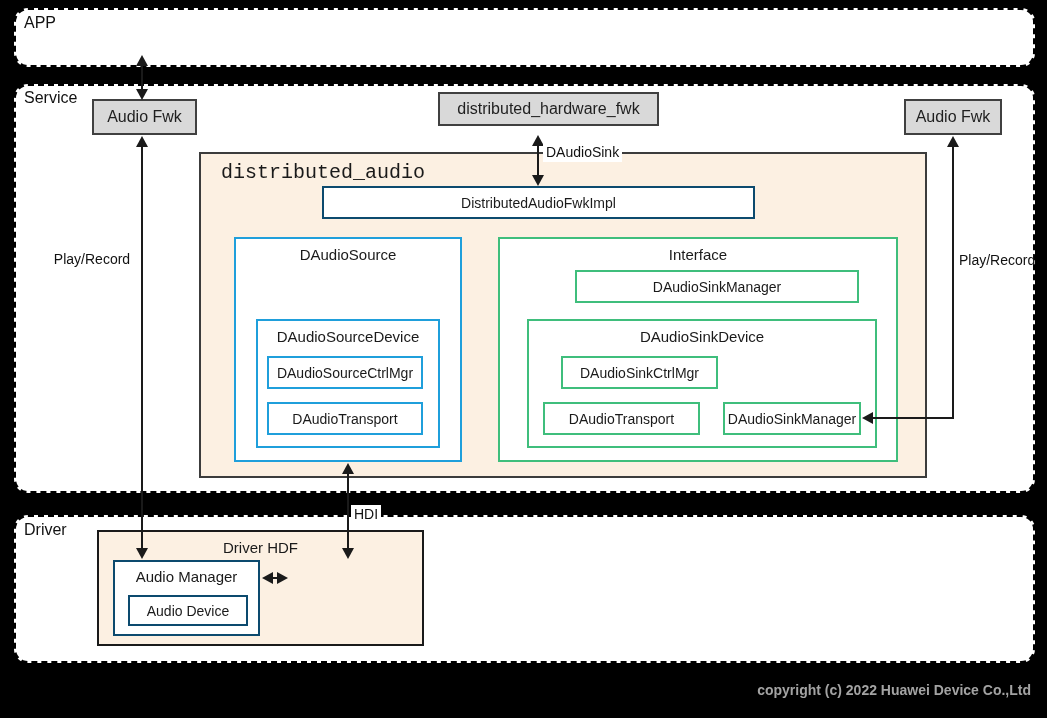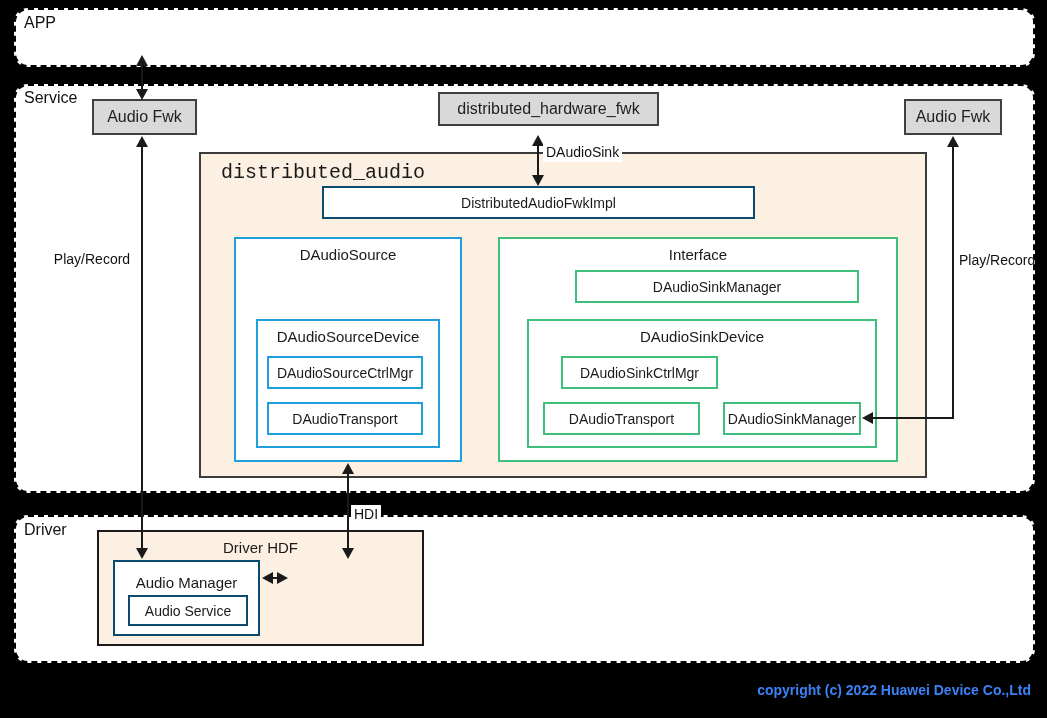--- a/index.html
+++ b/index.html
@@ -19,21 +19,21 @@
   .corner-title{position:absolute;left:20px;top:7px;font-size:20px;font-family:Liberation Mono, monospace;}
   .arrow{position:absolute;inset:0;z-index:5;pointer-events:none;}
   .vline,.hline{position:absolute;background:#1a1a1a;}
   .ah{position:absolute;width:0;height:0;border:solid transparent;}
   .ah-up{border-width:0 6px 11px 6px;border-bottom-color:#1a1a1a;}
   .ah-down{border-width:11px 6px 0 6px;border-top-color:#1a1a1a;}
   .ah-left{border-width:6px 11px 6px 0;border-right-color:#1a1a1a;}
   .ah-right{border-width:6px 0 6px 11px;border-left-color:#1a1a1a;}
   .edge-label{position:absolute;font-size:14px;color:#111;z-index:6;}
   .on-line{background:#fff;padding:0 3px;line-height:19px;}
-  .copyright{position:absolute;right:16px;top:682px;font-size:14px;font-weight:bold;color:#3b82f6;z-index:6;}
+  .copyright{position:absolute;right:16px;top:682px;font-size:14px;font-weight:bold;color:#a3a3a3;z-index:6;}
 </style>
 </head>
 <body>
 
 <div id="stage">
 
   <div class="section" style="left:14px;top:8px;width:1021px;height:59px;"></div>
   <div class="section" style="left:14px;top:84px;width:1021px;height:409px;"></div>
   <div class="section" style="left:14px;top:515px;width:1021px;height:148px;"></div>
 
@@ -69,23 +69,23 @@
     <span class="container-title">DAudioSinkDevice</span>
   </div>
   <div class="node green" style="left:543px;top:356px;width:157px;height:33px;margin-left:18px;">DAudioSinkCtrlMgr</div>
   <div class="node green" style="left:543px;top:402px;width:157px;height:33px;">DAudioTransport</div>
   <div class="node green" style="left:723px;top:402px;width:138px;height:33px;">DAudioSinkManager</div>
 
   <div class="node peach container-node" style="left:97px;top:530px;width:327px;height:116px;border-color:#1a1a1a;">
     <span class="container-title">Driver HDF</span>
   </div>
   <div class="node yellow container-node" style="left:113px;top:560px;width:147px;height:76px;">
-    <span class="container-title" style="padding-top:12px;">Audio Manager</span>
+    <span class="container-title" style="padding-top:6px;">Audio Manager</span>
   </div>
-  <div class="node yellow" style="left:128px;top:595px;width:120px;height:31px;">Audio Service</div>
+  <div class="node yellow" style="left:128px;top:595px;width:120px;height:31px;">Audio Device</div>
 
   <div class="arrow">
     <span class="ah ah-up" style="left:136px;top:55px;"></span>
     <span class="vline" style="left:141px;top:64px;width:2px;height:28px;"></span>
     <span class="ah ah-down" style="left:136px;top:89px;"></span>
   </div>
 
   <div class="arrow">
     <span class="ah ah-up" style="left:136px;top:136px;"></span>
     <span class="vline" style="left:141px;top:145px;width:2px;height:404px;"></span>

